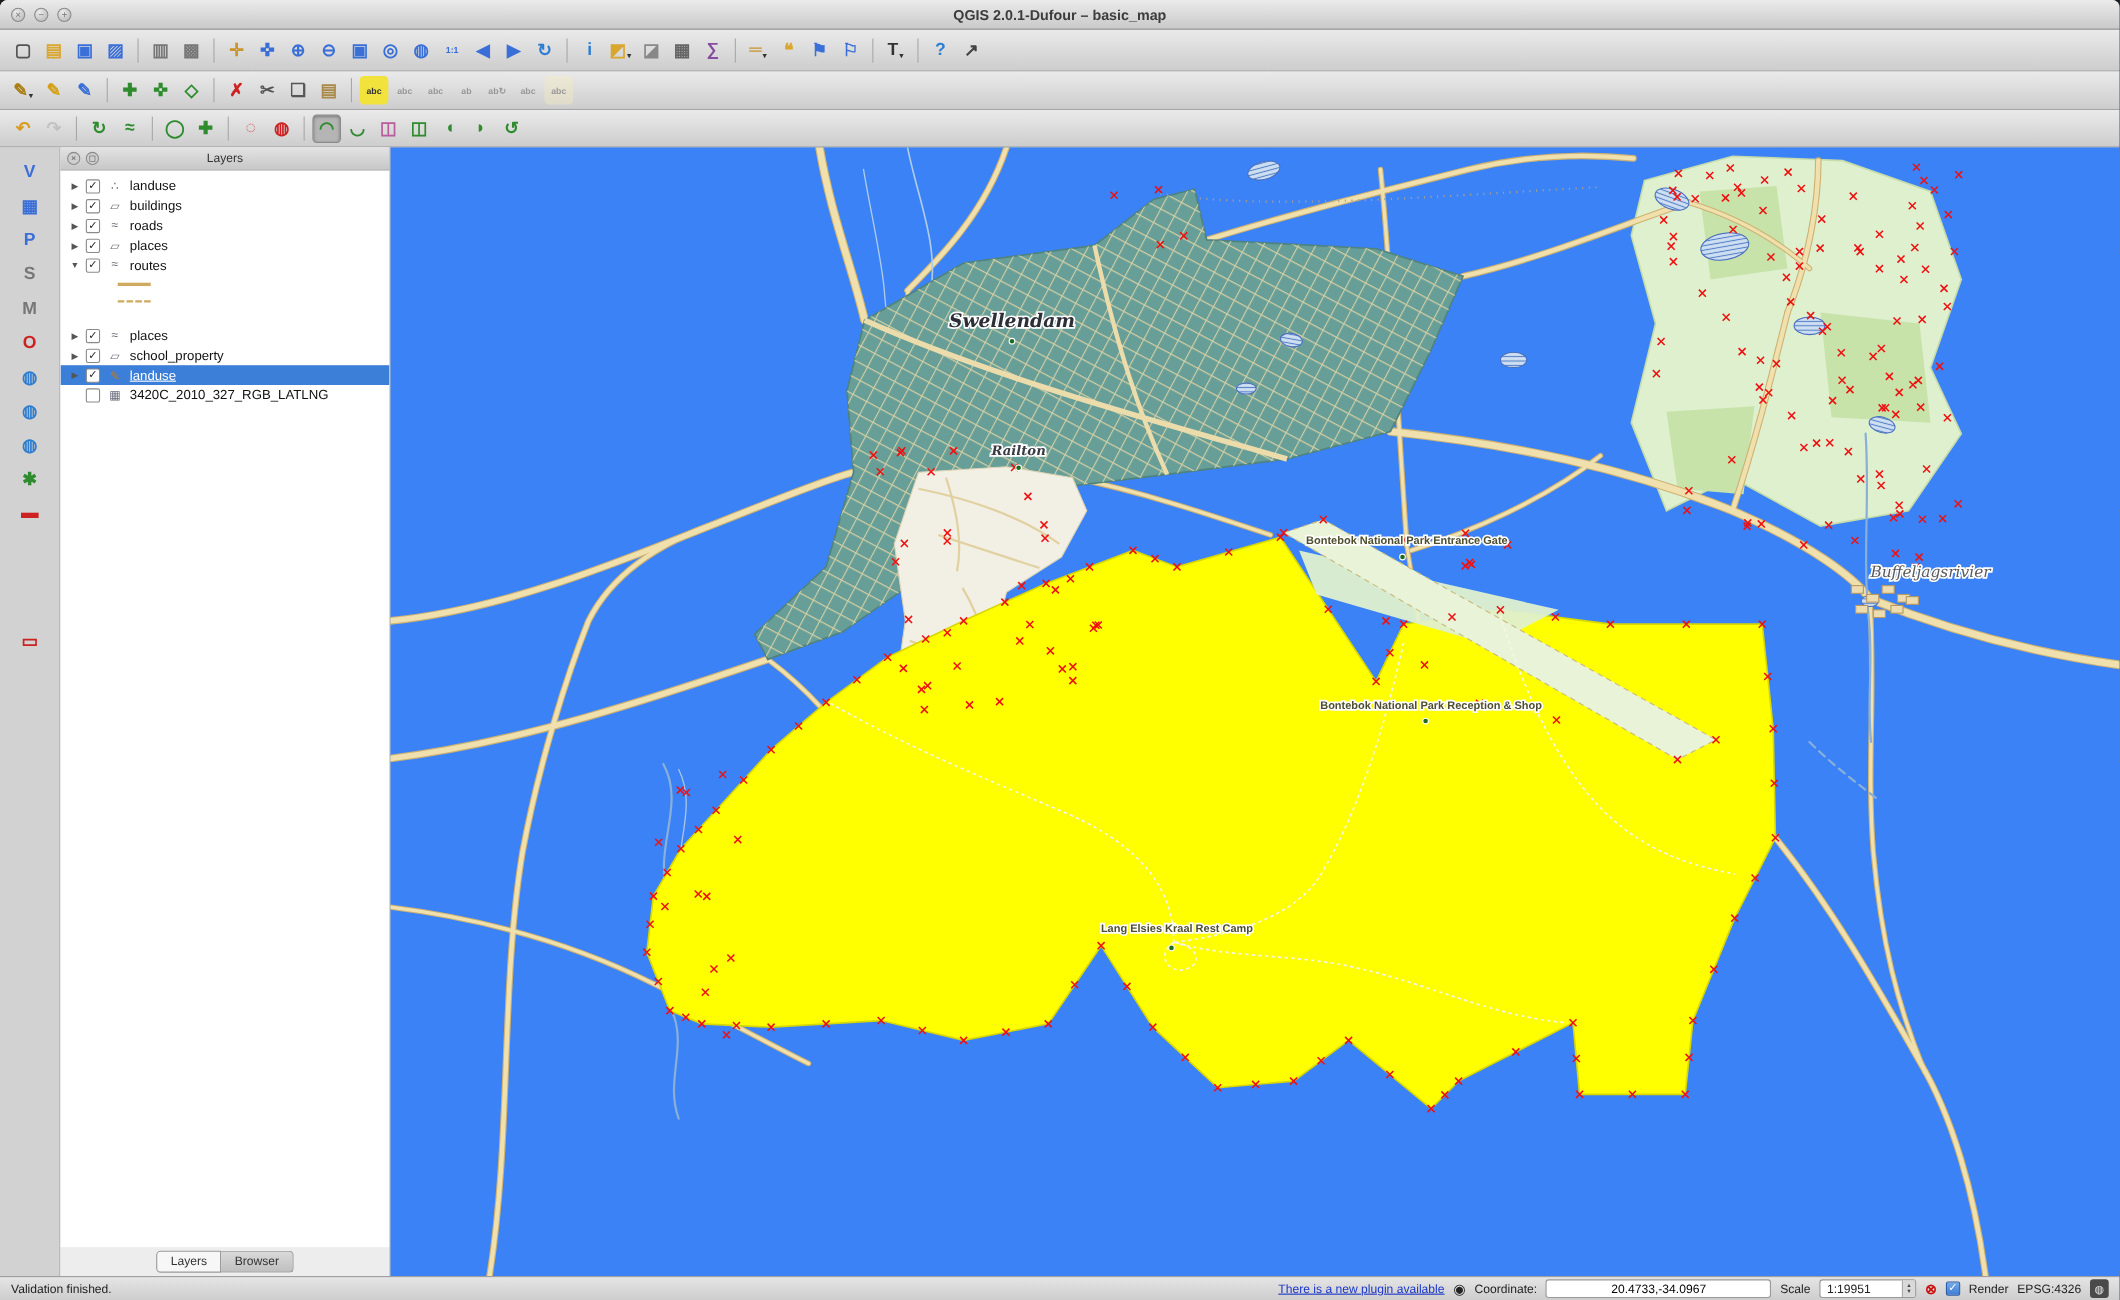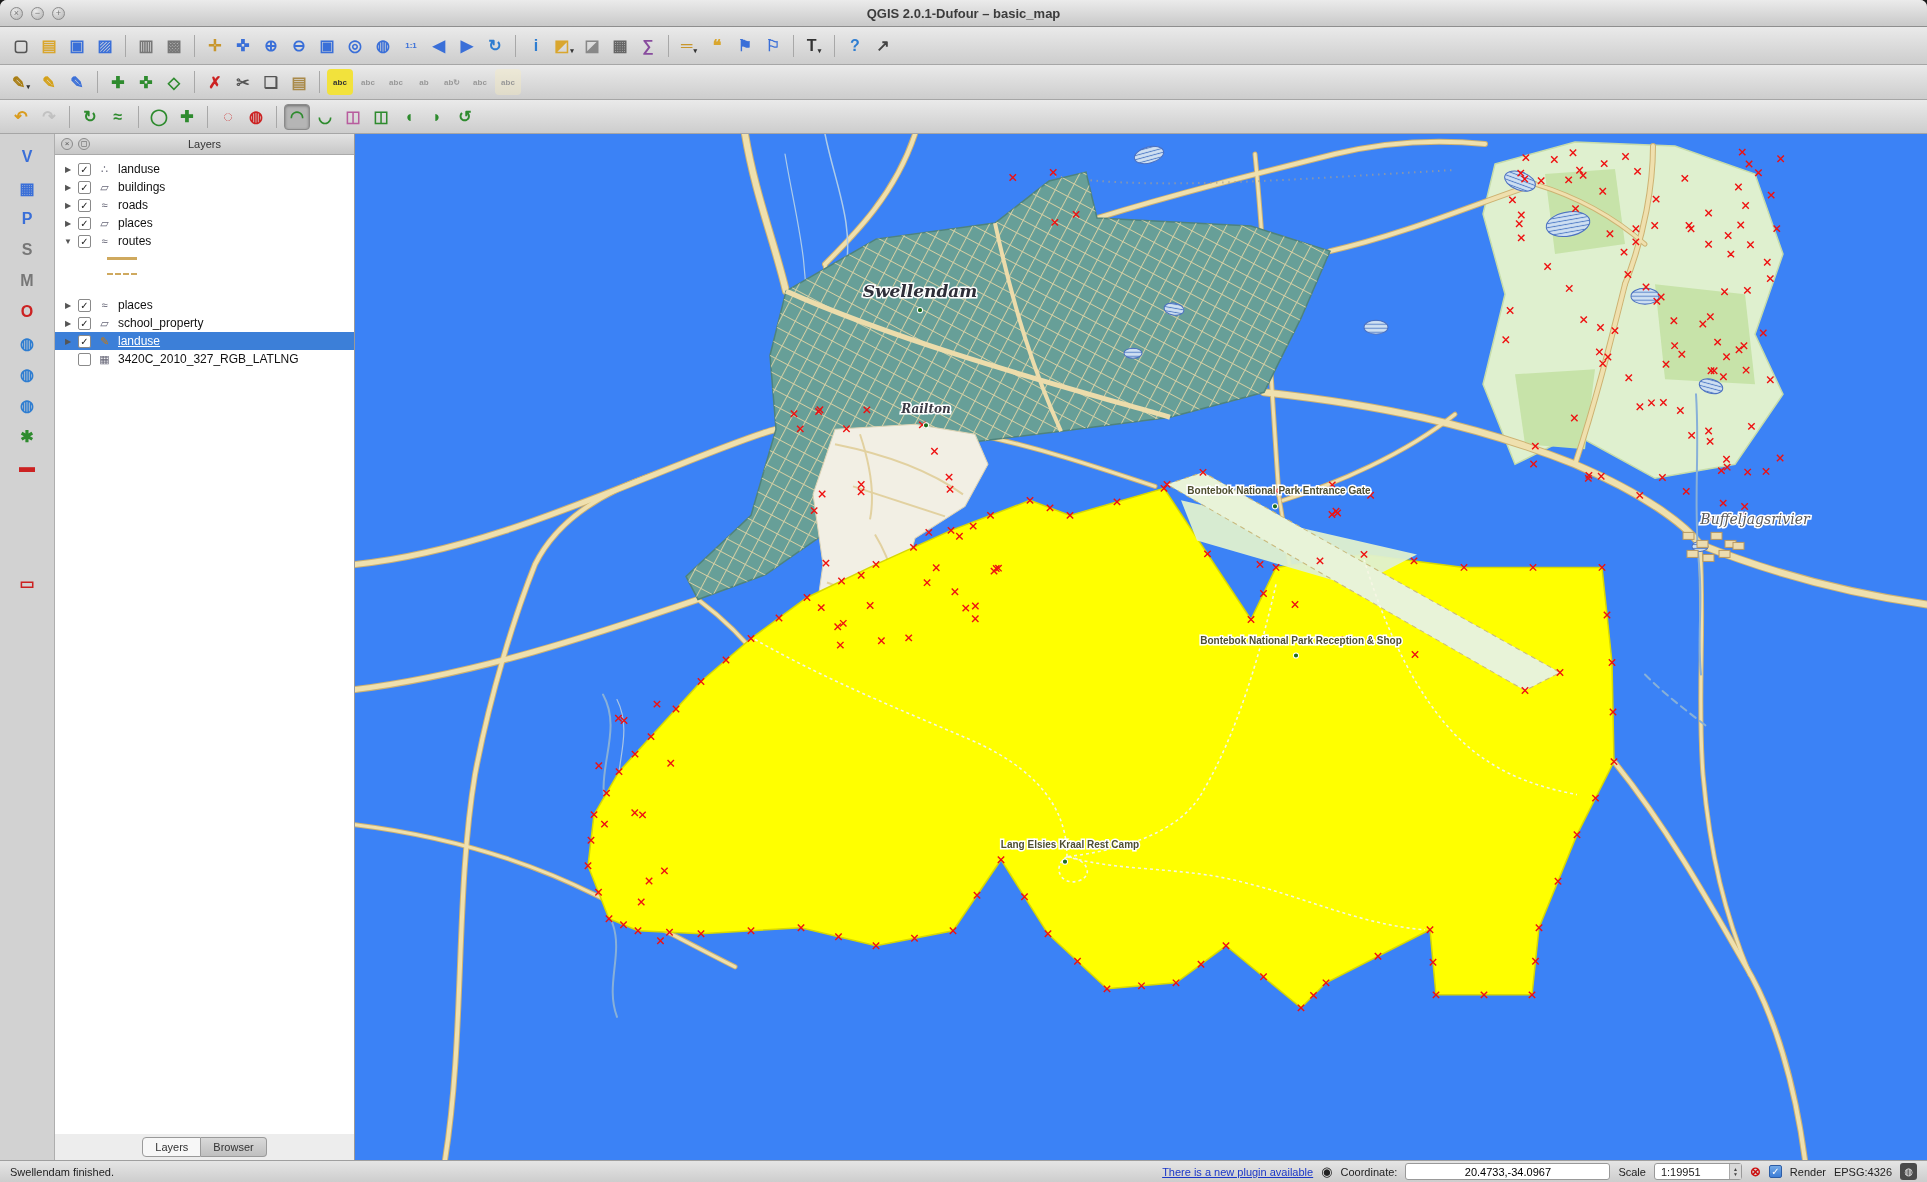--- a/index.html
+++ b/index.html
@@ -793,21 +793,21 @@
           <text x="924" y="360" text-anchor="middle" class="maplbl poi">Bontebok National Park Entrance Gate</text>
           <text x="946" y="510" text-anchor="middle" class="maplbl poi">Bontebok National Park Reception &amp; Shop</text>
           <text x="715" y="713" text-anchor="middle" class="maplbl poi">Lang Elsies Kraal Rest Camp</text>
           <text x="1400" y="390" text-anchor="middle" class="maplbl village">Buffeljagsrivier</text>
         </svg>
     </div>
 
   </div>
 
   <div class="statusbar">
-    <span>Swellendam finished.</span>
+    <span>Validation finished.</span>
     <div class="sb-right">
       <span class="sb-link">There is a new plugin available</span>
       <span class="sb-icn">◉</span>
       <span>Coordinate:</span>
       <input class="coord-input" value="20.4733,-34.0967" style="">
       <span>Scale</span>
       <div class="scale-combo">
         <span>1:19951</span>
         <span class="stepper">
             <span>▲</span>

